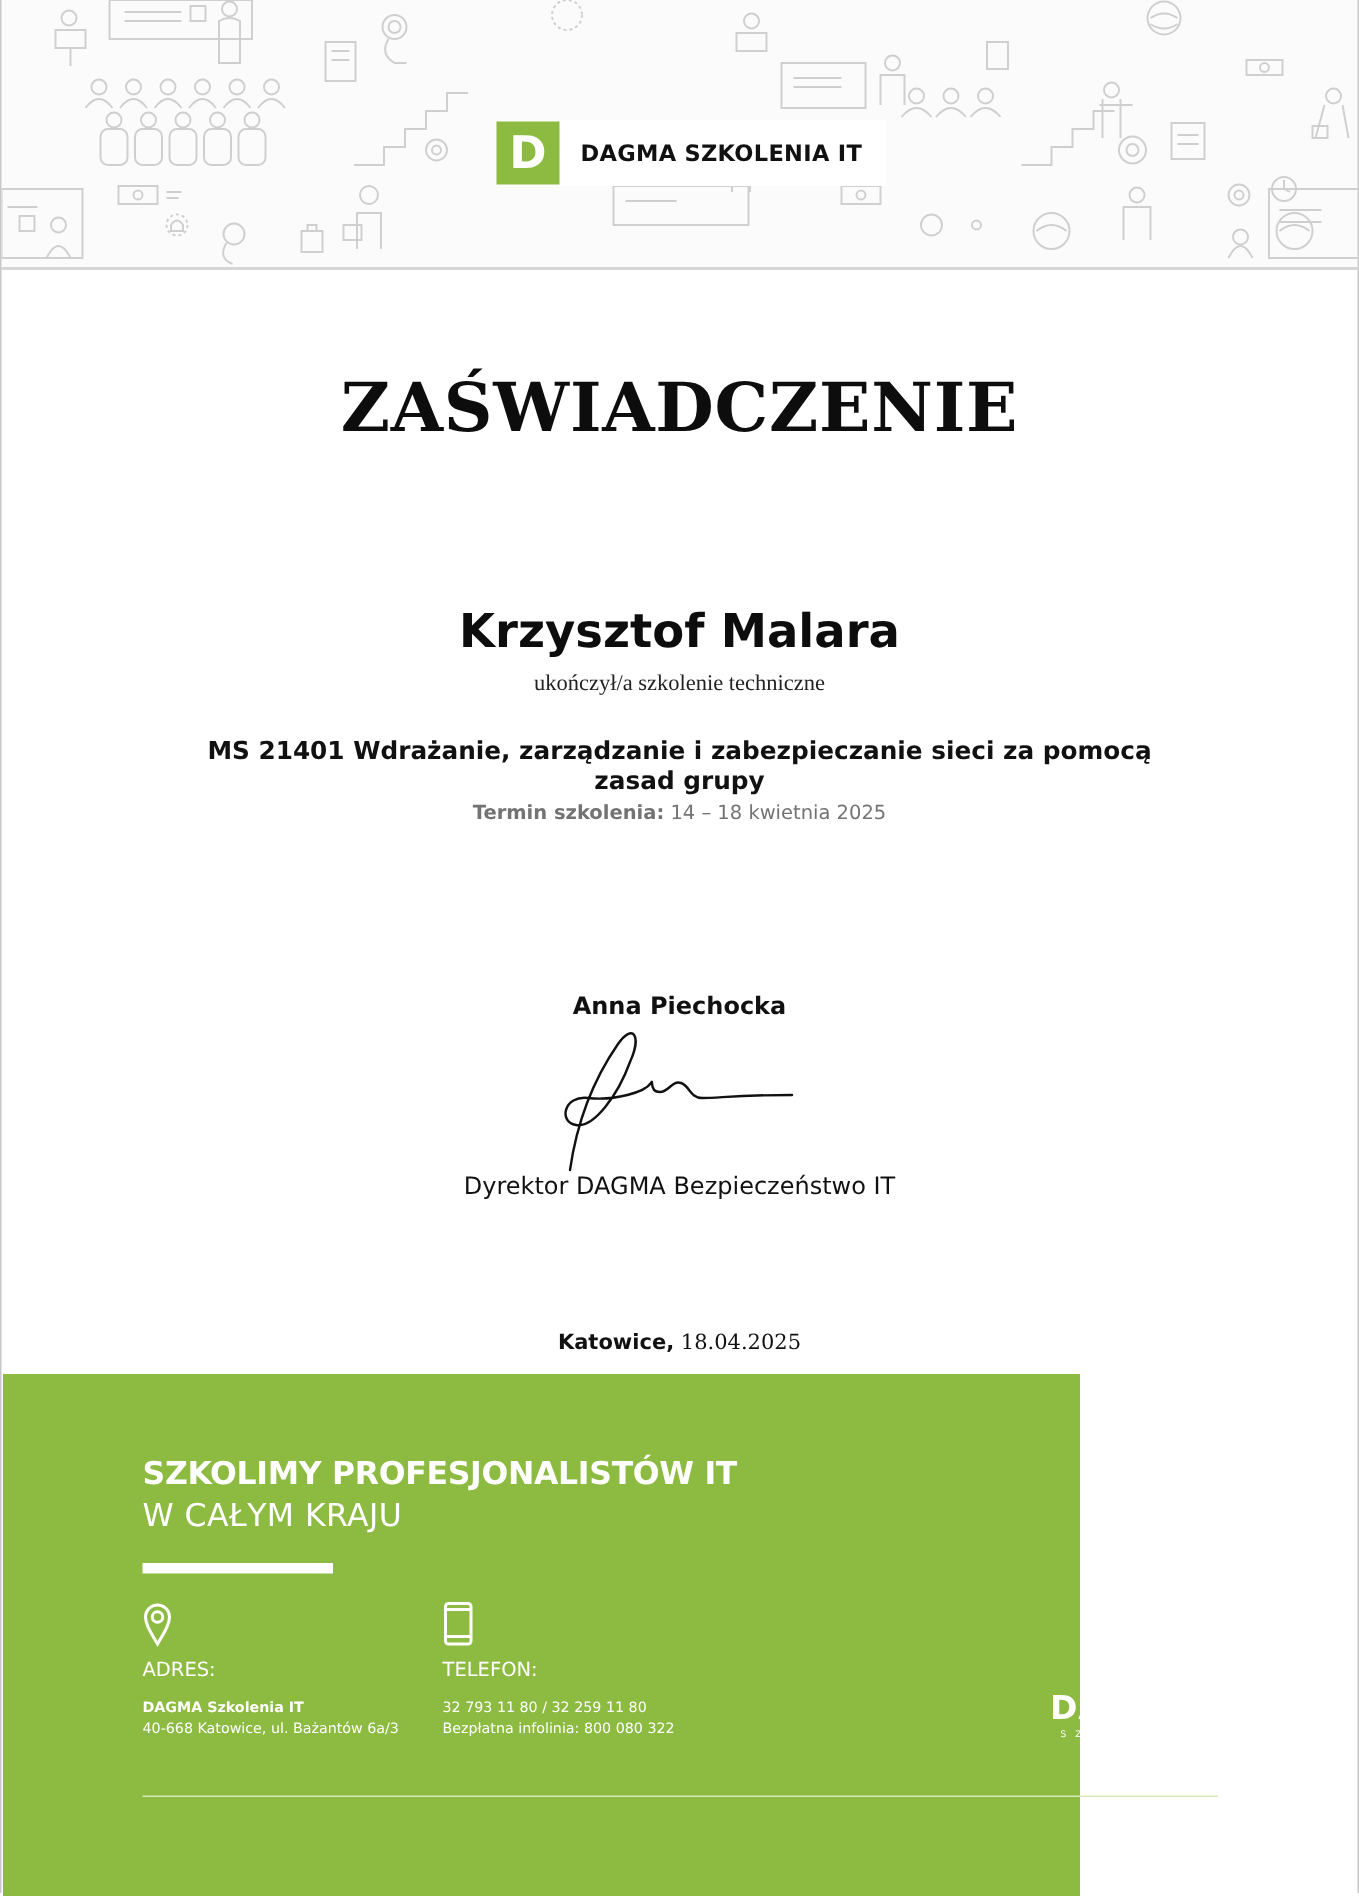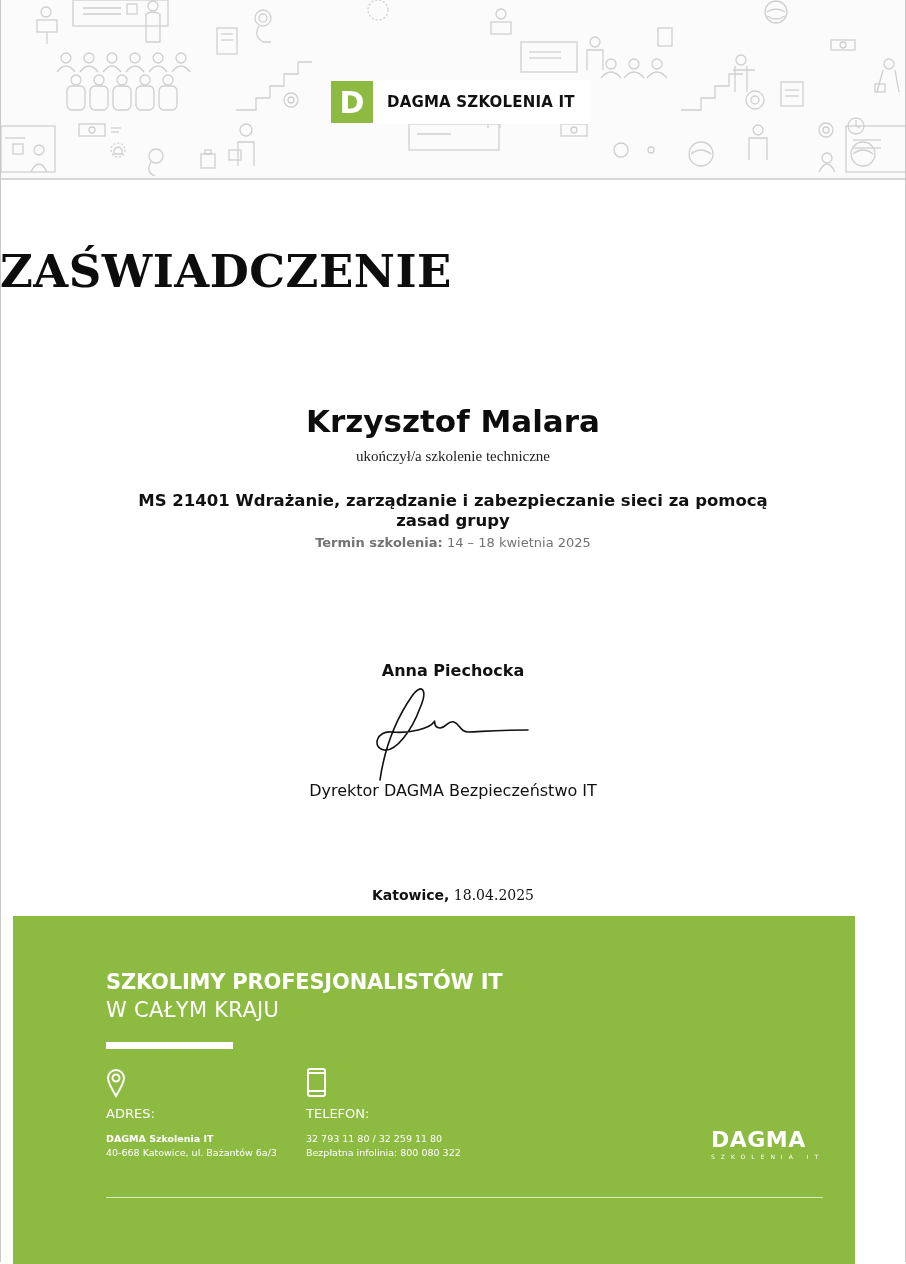--- a/index.html
+++ b/index.html
@@ -9,46 +9,46 @@
   }
   .page-border { position: absolute; left: 0; top: 0; width: 904px; height: 1262px; border-left: 1px solid #c8c8c8; border-right: 1px solid #c8c8c8; pointer-events: none; }
 
   
   .header { position: absolute; left: 1px; top: 0; width: 904px; height: 178px; background: #fbfbfb; overflow: hidden; border-bottom: 2px solid #d6d6d6; }
   .header svg.pattern { position: absolute; left: 0; top: 0; }
   .logo-box { position: absolute; left: 330px; top: 80px; width: 260px; height: 44px; background: #fff; display: flex; align-items: center; }
   .logo-d { width: 42px; height: 42px; background: #8dbb42; color: #fff; font-family: "DejaVu Sans", sans-serif; font-weight: bold; font-size: 30px; display: flex; align-items: center; justify-content: center; }
   .logo-text { margin-left: 14px; font-family: "DejaVu Sans", sans-serif; font-weight: bold; font-size: 15px; letter-spacing: 0.2px; color: #111; }
 
-  .title { position: absolute; left: 0; width: 906px; top: 245px; font-family: "DejaVu Serif", serif; font-weight: bold; font-size: 45px; letter-spacing: 0.5px; color: #0d0d0d; }
+  .title { position: absolute; left: 0; width: 906px; top: 245px; text-align: center; font-family: "DejaVu Serif", serif; font-weight: bold; font-size: 45px; letter-spacing: 0.5px; color: #0d0d0d; }
 
   .name { position: absolute; left: 0; width: 906px; top: 403px; text-align: center; font-family: "DejaVu Sans", sans-serif; font-weight: bold; font-size: 31px; color: #0d0d0d; }
   .completed { position: absolute; left: 0; width: 906px; top: 448px; text-align: center; font-size: 15px; color: #222; font-family: Liberation Serif, serif; }
   .course { position: absolute; left: 130px; width: 646px; top: 491px; text-align: center; font-weight: bold; font-size: 16.5px; line-height: 20px; color: #111; }
   .term { position: absolute; left: 0; width: 906px; top: 535px; text-align: center; font-size: 13px; color: #737373; }
   .term b { font-weight: bold; }
 
   .signer { position: absolute; left: 0; width: 906px; top: 661px; text-align: center; font-weight: bold; font-size: 16px; color: #111; }
   .signature { position: absolute; left: 370px; top: 682px; }
   .signer-role { position: absolute; left: 0; width: 906px; top: 781px; text-align: center; font-size: 16px; color: #111; }
   .place-date { position: absolute; left: 0; width: 906px; top: 887px; text-align: center; font-family: "DejaVu Serif", serif; font-size: 14px; color: #111; }
   .place-date b { font-family: "DejaVu Sans", sans-serif; }
 
   
-  .footer { position: absolute; left: 2px; top: 916px; width: 842px; height: 348px; background: #8dbb42; color: #fff; margin-left: 11px; }
+  .footer { position: absolute; left: 2px; top: 916px; width: 718px; height: 348px; background: #8dbb42; color: #fff; }
   .slogan1 { position: absolute; left: 93px; top: 54px; font-weight: bold; font-size: 21px; letter-spacing: -0.2px; }
   .slogan2 { position: absolute; left: 93px; top: 82px; font-size: 21px; font-weight: normal; letter-spacing: 0.3px; }
   .slogan-bar { position: absolute; left: 93px; top: 126px; width: 127px; height: 7px; background: #fff; }
   .col { position: absolute; top: 152px; }
   .col .icon { height: 34px; }
   .col .label { font-weight: normal; font-size: 13px; margin-top: 4px; }
   .col .line1 { font-size: 9.5px; margin-top: 12px; }
   .col .line2 { font-size: 9.5px; margin-top: 3px; }
   .col .line1.bold { font-weight: bold; }
-  .brand { position: absolute; left: 698px; top: 211px; text-align: left; }
+  .brand { position: absolute; left: 698px; top: 211px; text-align: right; }
   .brand .word { font-weight: bold; font-size: 22px; letter-spacing: 0.5px; }
   .brand .sub { font-size: 6px; letter-spacing: 6px; margin-top: 1px; }
   .footer-rule { position: absolute; left: 93px; top: 281px; width: 717px; height: 1px; background: #d9eab9; }
 </style>
 </head>
 <body>
 
 <div class="header">
   <svg class="pattern" width="904" height="178" fill="none" stroke="#cfcfcf" stroke-width="1.3">
 

